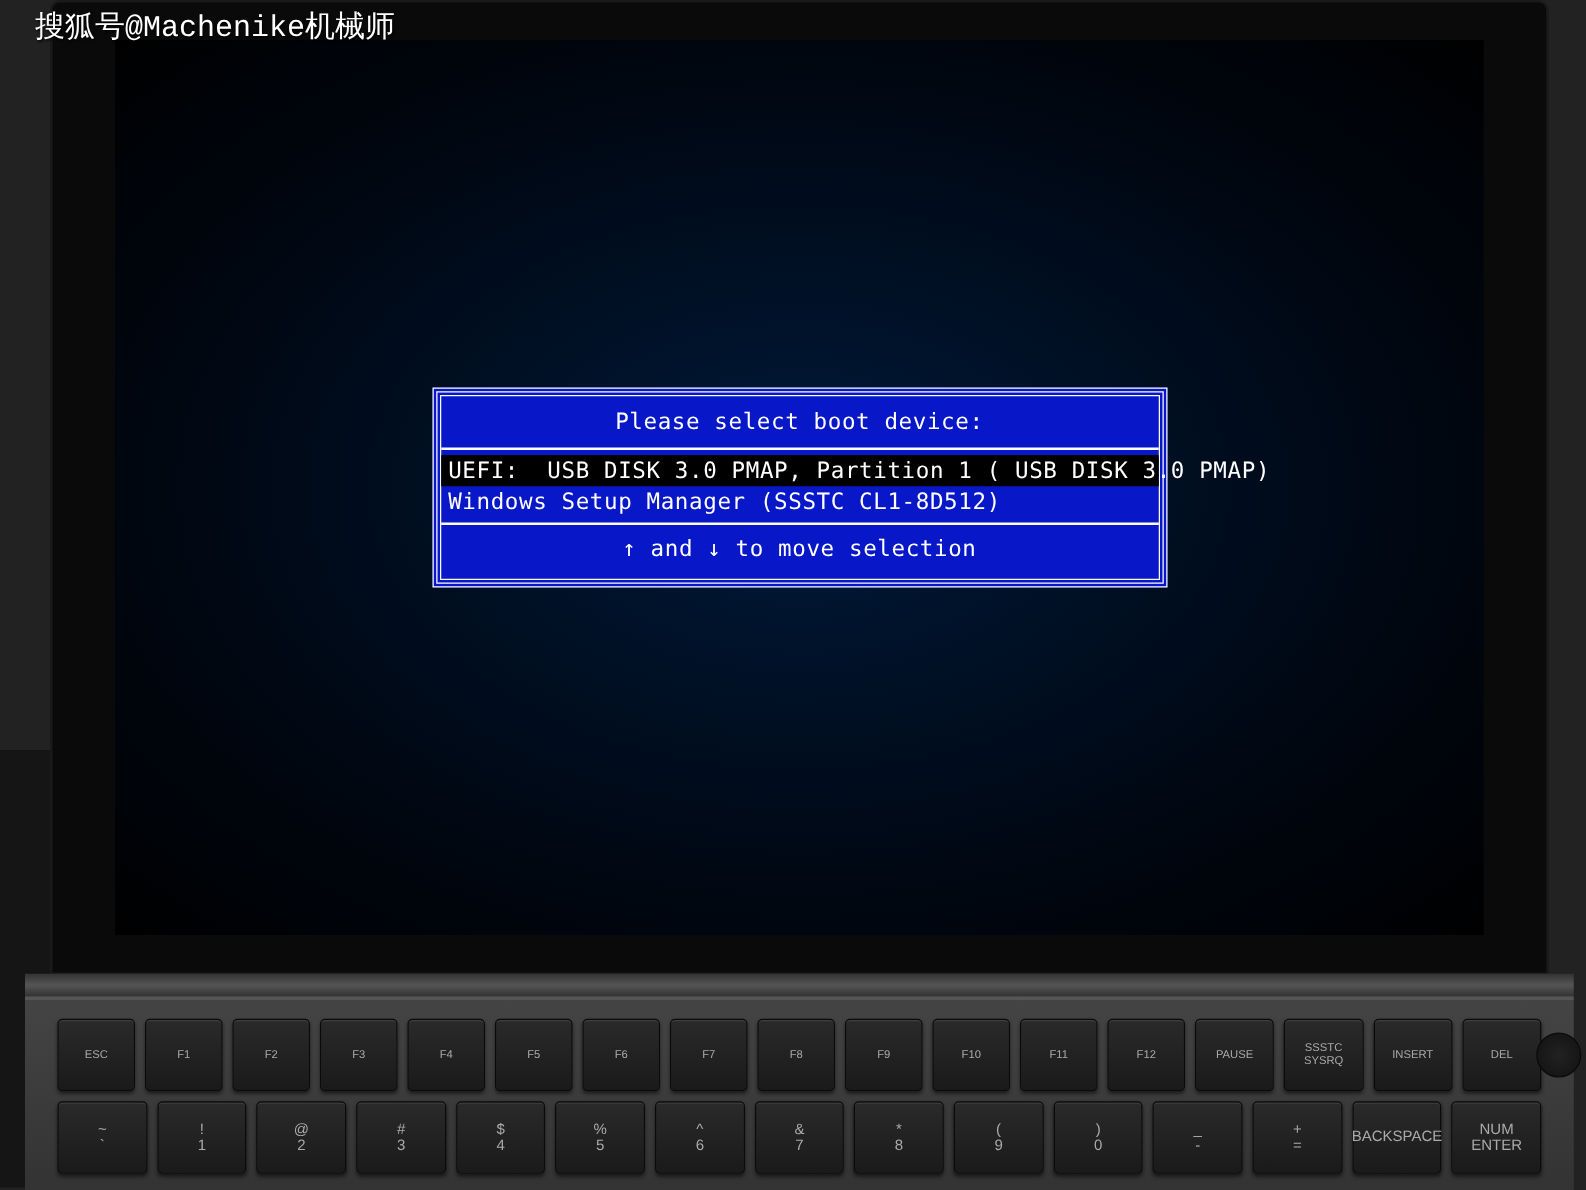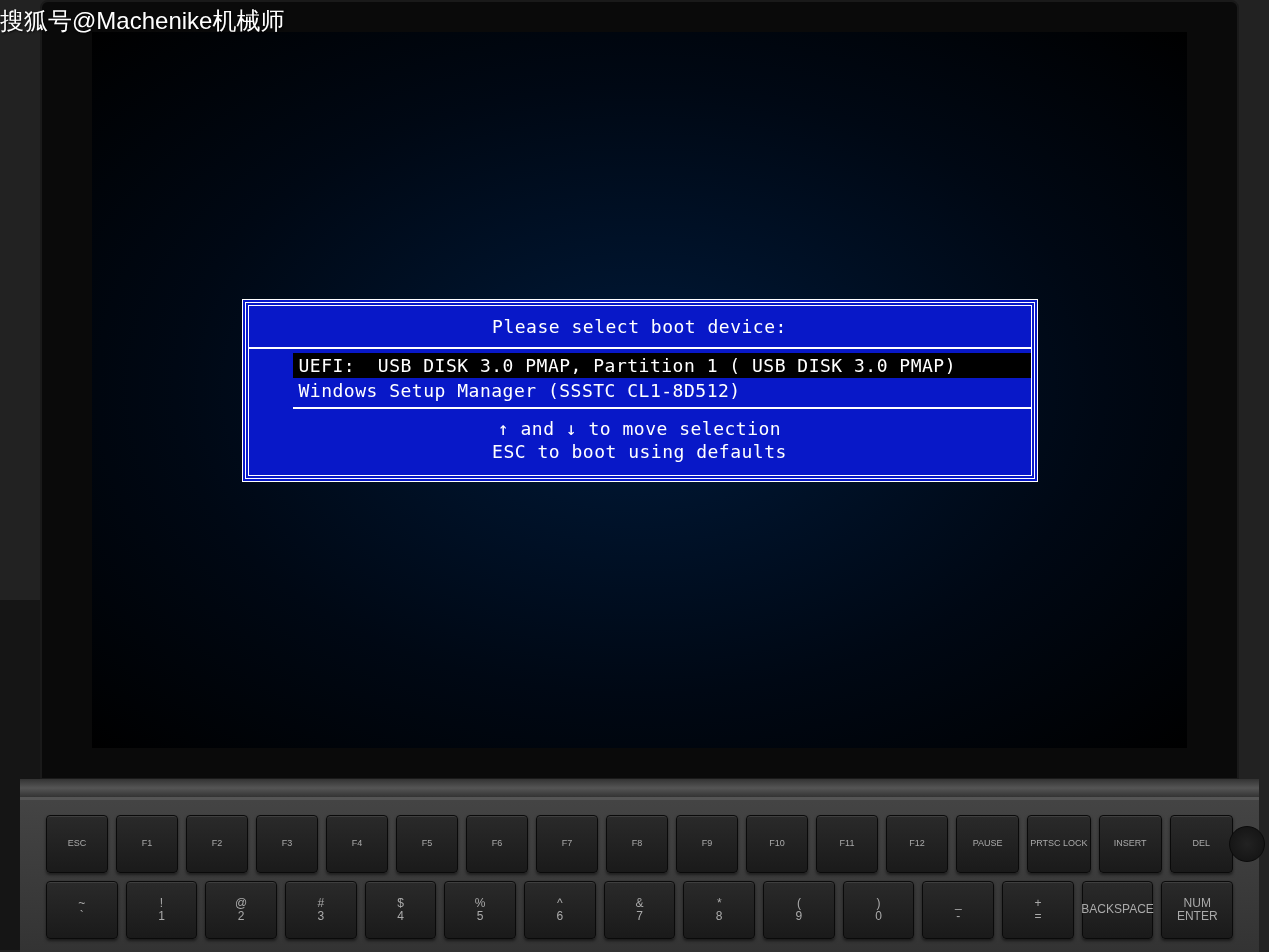--- a/index.html
+++ b/index.html
@@ -7,23 +7,23 @@
       width: 1269px;
       height: 952px;
       background: #222;
       position: relative;
       overflow: hidden;
       font-family: monospace;
     }
     .watermark {
       position: absolute;
       top: 5px;
-      left: 0;
+      left: 28px;
       color: #fff;
-      font-family: Liberation Sans, sans-serif;
+      font-family: Liberation Mono, monospace;
       font-size: 24px;
       z-index: 100;
       text-shadow: 1px 1px 2px rgba(0,0,0,0.8);
     }
     .laptop-frame {
       position: absolute;
       top: 0;
       left: 40px;
       right: 30px;
       height: 780px;
@@ -36,40 +36,39 @@
       top: 30px;
       left: 50px;
       right: 50px;
       bottom: 30px;
       background: radial-gradient(ellipse at center, #001a3a 0%, #000814 60%, #000 100%);
       display: flex;
       justify-content: center;
       align-items: center;
     }
     .boot-box {
-      width: 796px;
+      width: 588px;
       background: #0818c8;
       border: 4px double #ffffff;
       padding: 2px;
     }
     .boot-section {
       border: 1px solid #fff;
       color: #fff;
       font-size: 18px;
       letter-spacing: 0.5px;
     }
     .boot-title {
       text-align: center;
       padding: 10px 0;
       border-bottom: 2px solid #fff;
     }
     .boot-options {
       padding: 4px 0;
       border-bottom: 2px solid #fff;
-      margin-left: 44px;
     }
     .boot-option {
       padding: 2px 6px;
       white-space: pre;
     }
     .boot-option.selected {
       background: #000;
       color: #fff;
     }
     .boot-instructions {
@@ -155,21 +154,20 @@
   <div class="screen">
     <div class="boot-box">
       <div class="boot-section">
         <div class="boot-title">Please select boot device:</div>
         <div class="boot-options">
           <div class="boot-option selected">UEFI:  USB DISK 3.0 PMAP, Partition 1 ( USB DISK 3.0 PMAP)</div>
           <div class="boot-option">Windows Setup Manager (SSSTC CL1-8D512)</div>
         </div>
         <div class="boot-instructions">
           <div>↑ and ↓ to move selection</div>
-          <div>ESC to boot using defaults</div>
         </div>
       </div>
     </div>
   </div>
 </div>
 
 <div class="hinge"></div>
 
 <div class="keyboard-area">
   <div class="fingerprint"></div>
@@ -181,21 +179,21 @@
       <div class="key fn">F4</div>
       <div class="key fn">F5</div>
       <div class="key fn">F6</div>
       <div class="key fn">F7</div>
       <div class="key fn">F8</div>
       <div class="key fn">F9</div>
       <div class="key fn">F10</div>
       <div class="key fn">F11</div>
       <div class="key fn">F12</div>
       <div class="key fn wide">PAUSE</div>
-      <div class="key fn wide">PRTSC LOCK</div>
+      <div class="key fn wide">SSSTC SYSRQ</div>
       <div class="key fn wide">INSERT</div>
       <div class="key fn wide">DEL</div>
     </div>
   <div class="key-row" id="num-row">
       <div class="key num">
         <div>~</div>
         <div>`</div>
       </div>
       <div class="key num">
         <div>!</div>

